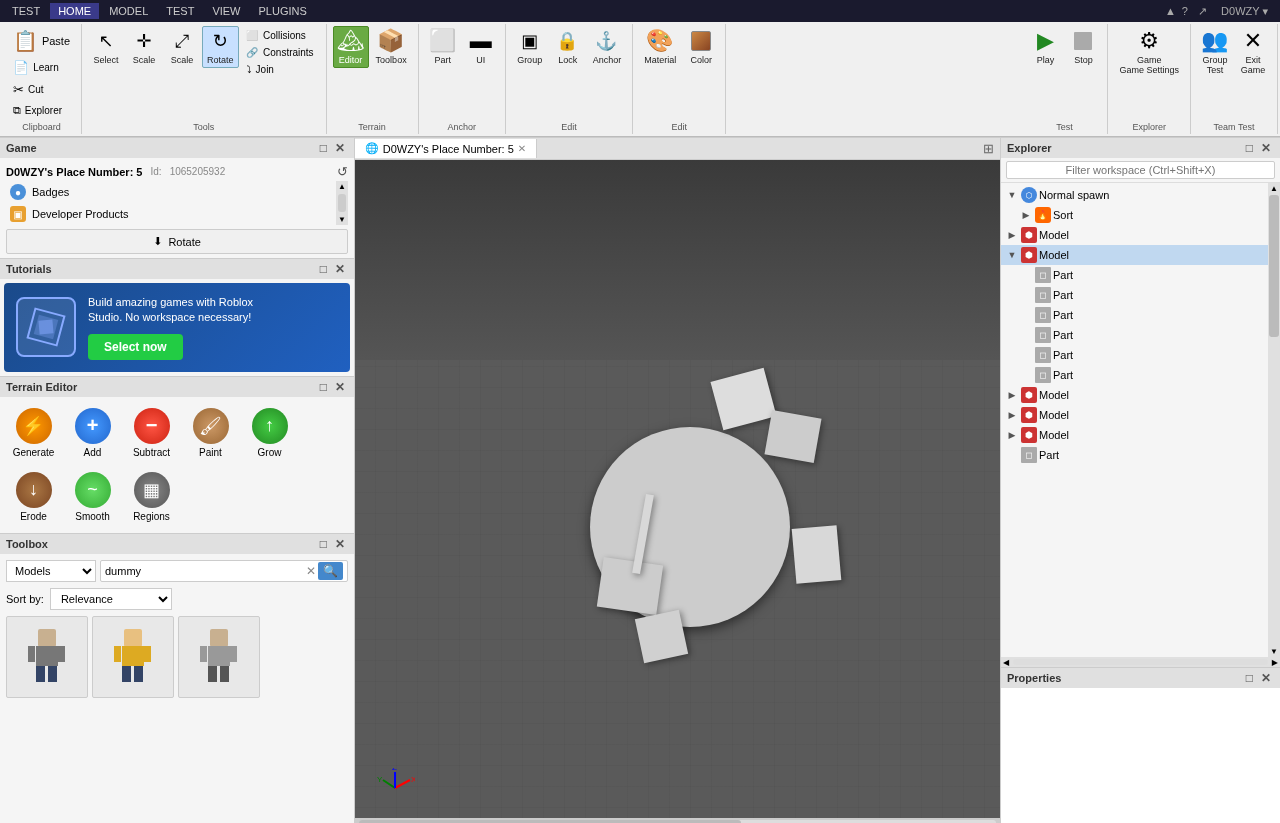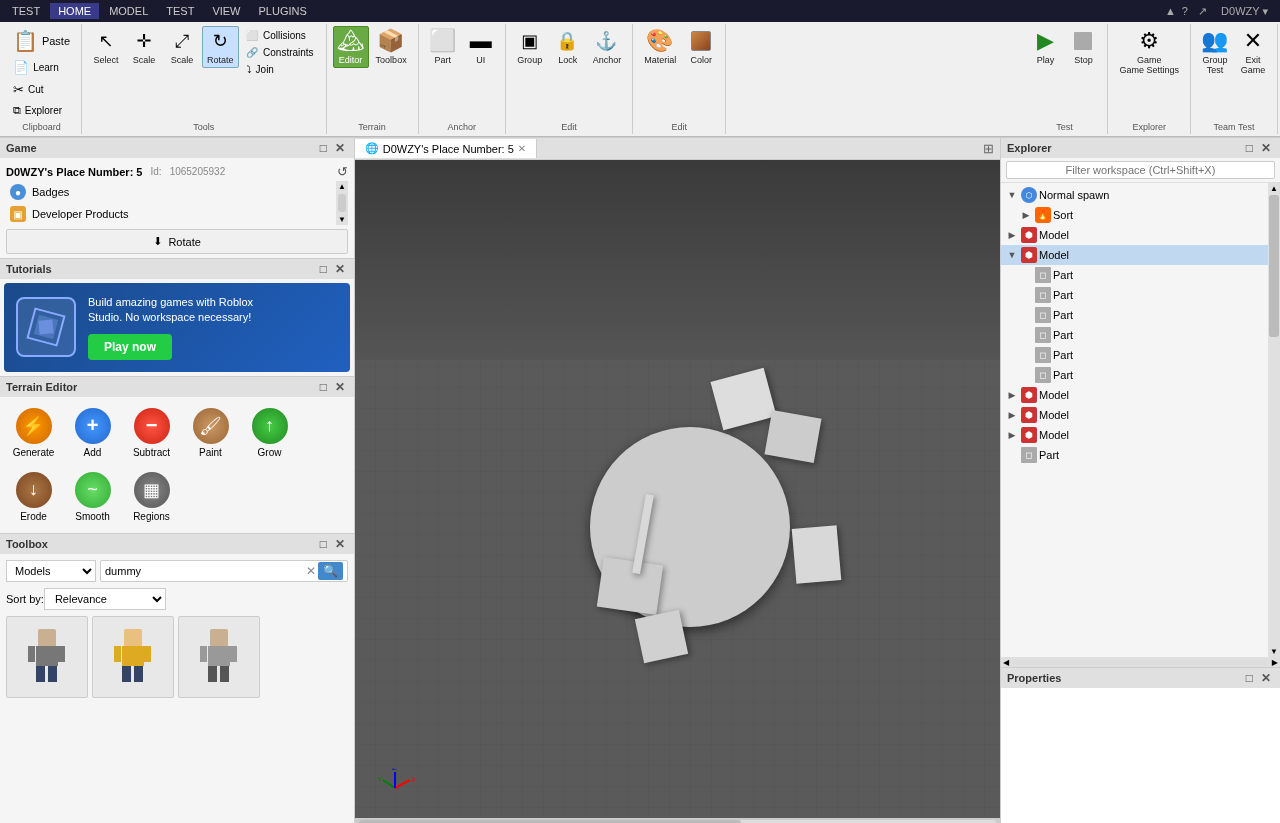--- a/index.html
+++ b/index.html
@@ -66,21 +66,21 @@
     .t-gray { background: radial-gradient(circle, #888888, #555555); }
 
     
     #toolbox-panel { flex: 1; overflow: hidden; display: flex; flex-direction: column; }
     .toolbox-search-row { display: flex; align-items: center; gap: 4px; margin-bottom: 6px; }
     .toolbox-category-select { flex: 0 0 90px; border: 1px solid #ccc; padding: 3px 4px; font-size: 11px; background: white; }
     .toolbox-search-wrap { flex: 1; display: flex; align-items: center; border: 1px solid #ccc; background: white; padding: 1px 4px; border-radius: 2px; }
     .toolbox-search-input { flex: 1; border: none; outline: none; font-size: 11px; }
     .toolbox-search-clear { cursor: pointer; color: #888; font-size: 12px; margin-right: 2px; }
     .toolbox-search-icon { cursor: pointer; color: #fff; background: #4488cc; padding: 2px 5px; border-radius: 2px; font-size: 12px; }
-    .toolbox-sort-row { display: flex; align-items: center; margin-bottom: 6px; font-size: 11px; }
+    .toolbox-sort-row { display: flex; align-items: center; gap: 6px; margin-bottom: 6px; font-size: 11px; }
     .toolbox-sort-select { border: 1px solid #ccc; padding: 3px 6px; font-size: 11px; background: white; }
     .toolbox-grid { display: flex; flex-wrap: wrap; gap: 4px; overflow-y: auto; flex: 1; }
     .toolbox-item { width: 82px; height: 82px; background: #e8e8e8; border: 1px solid #ccc; cursor: pointer; display: flex; flex-direction: column; align-items: center; justify-content: center; font-size: 9px; border-radius: 2px; }
     .dummy-figure { width: 44px; height: 56px; position: relative; }
     .dummy-head { width: 18px; height: 18px; background: #c8b090; border-radius: 2px; position: absolute; left: 13px; top: 0; }
     .dummy-body { width: 22px; height: 20px; background: #888; position: absolute; left: 11px; top: 17px; }
     .dummy-leg-l { width: 9px; height: 16px; background: #446; position: absolute; left: 11px; top: 37px; }
     .dummy-leg-r { width: 9px; height: 16px; background: #446; position: absolute; left: 23px; top: 37px; }
     .dummy-arm-l { width: 7px; height: 16px; background: #888; position: absolute; left: 3px; top: 17px; }
     .dummy-arm-r { width: 7px; height: 16px; background: #888; position: absolute; left: 33px; top: 17px; }
@@ -360,21 +360,21 @@
             <rect x="5" y="5" width="30" height="30" fill="none" stroke="#88aaff" stroke-width="2" transform="rotate(15 20 20)"></rect>
             <rect x="10" y="10" width="20" height="20" fill="#88aaff" opacity="0.3" transform="rotate(15 20 20)"></rect>
             <rect x="13" y="13" width="14" height="14" fill="#88aaff" opacity="0.5" transform="rotate(-5 20 20)"></rect>
           </svg>
         </div>
         <div class="tutorial-text">
           <p>
             <span>Build amazing games with Roblox</span><br>
             <span>Studio. No workspace necessary!</span>
           </p>
-          <button class="learn-btn">Play now</button>
+          <button class="learn-btn">Select now</button>
         </div>
       </div>
     </div>
 
     <div class="panel-section" id="terrain-panel">
       <div class="panel-header">
         <span>Terrain Editor</span>
         <div class="panel-header-btns">
           <span class="panel-header-btn">□</span>
           <span class="panel-header-btn">✕</span>

